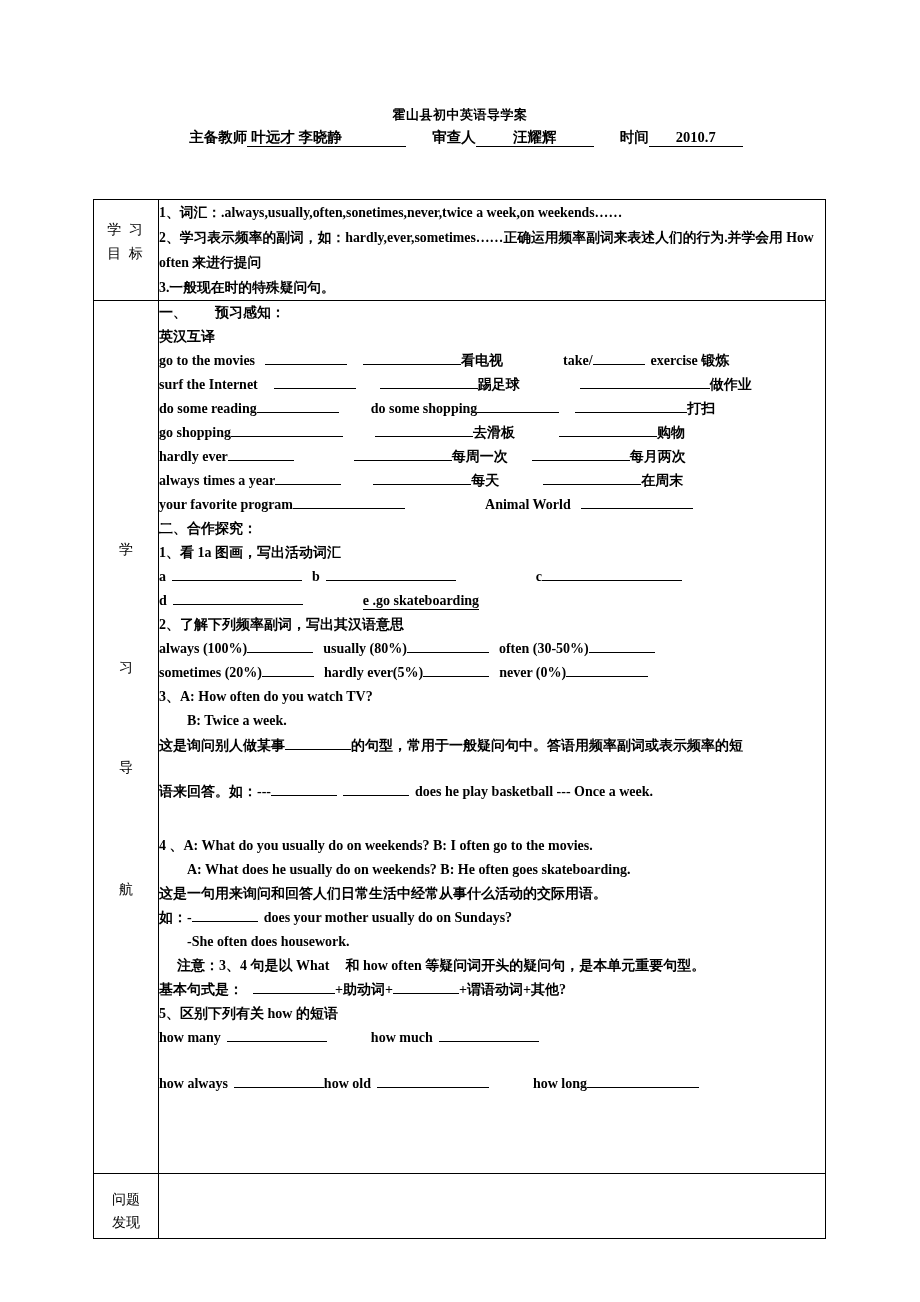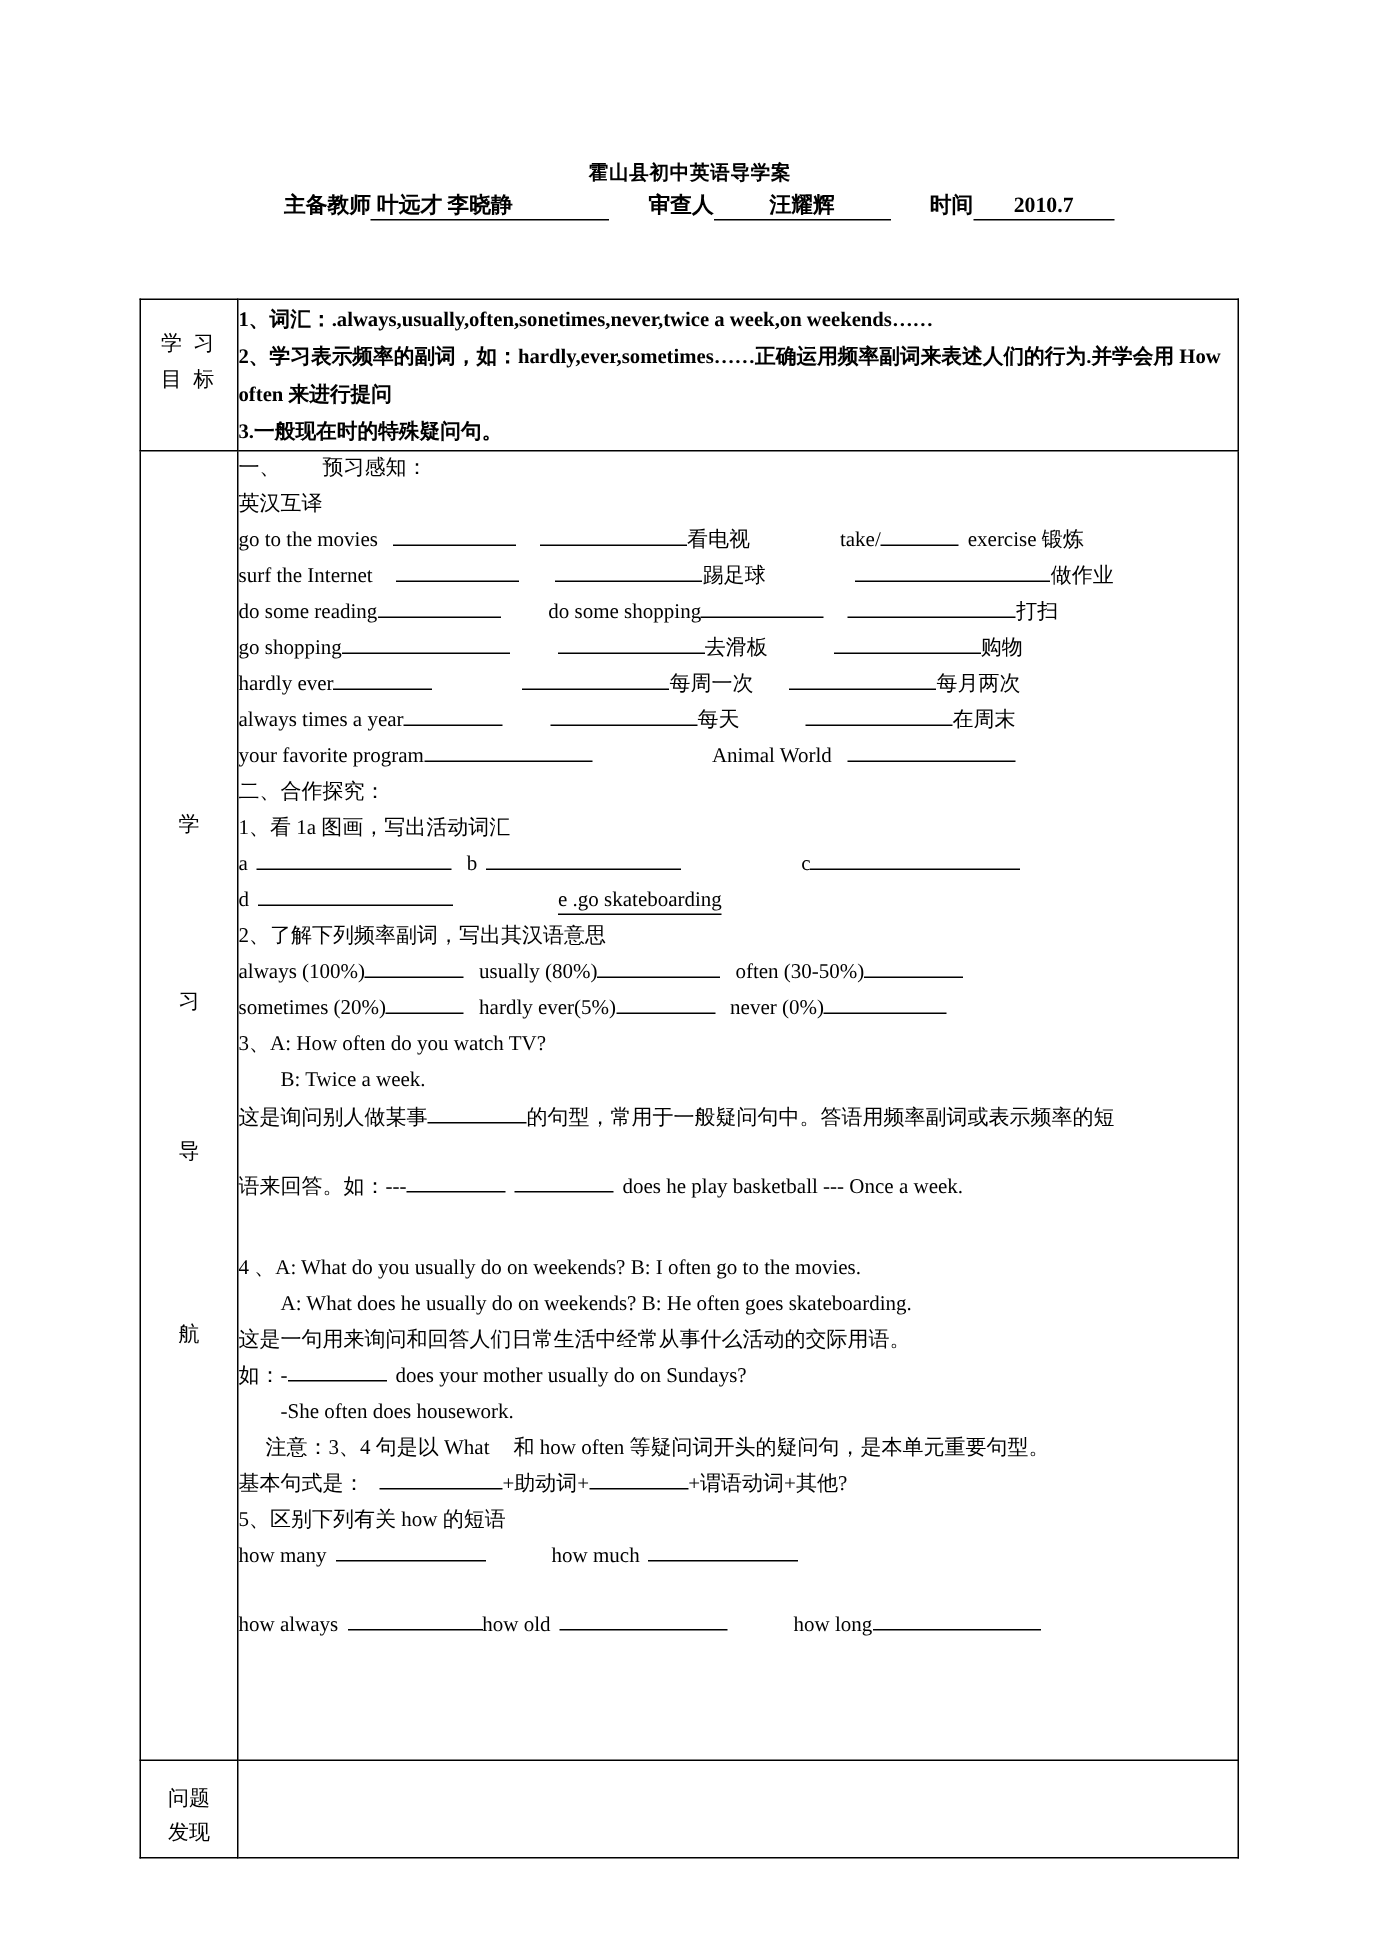--- a/index.html
+++ b/index.html
@@ -102,25 +102,25 @@
   }
   .lbl-bottom {
     font-size: 14px;
     line-height: 23px;
     padding-top: 14px;
   }
 
   
   .ln {
     font-size: 14px;
-    font-weight: normal;
+    font-weight: bold;
     line-height: 24px;
     white-space: nowrap;
   }
-  .ln.cn { font-weight: normal; }
+  .ln.cn { font-weight: bold; }
   .ln.tall { line-height: 25px; }
   .goal-ln {
     font-size: 13.8px;
     font-weight: bold;
     line-height: 25px;
   }
   .blank {
     display: inline-block;
     border-bottom: 1.4px solid #000;
     vertical-align: baseline;
@@ -140,21 +140,20 @@
   .gap16 { display: inline-block; width: 16px; }
   .gap24 { display: inline-block; width: 24px; }
   .gap32 { display: inline-block; width: 32px; }
   .gap44 { display: inline-block; width: 44px; }
   .gap60 { display: inline-block; width: 60px; }
   .gap80 { display: inline-block; width: 80px; }
   .ul-text {
     border-bottom: 1.4px solid #000;
     display: inline-block;
     line-height: 16px;
-    margin-left: 10px;
   }
   .indent1 { padding-left: 18px; }
   .indent2 { padding-left: 28px; }
   .spacer-md { height: 22px; }
   .spacer-lg { height: 30px; }
 </style>
 </head>
 <body>
 
 <div class="page">

